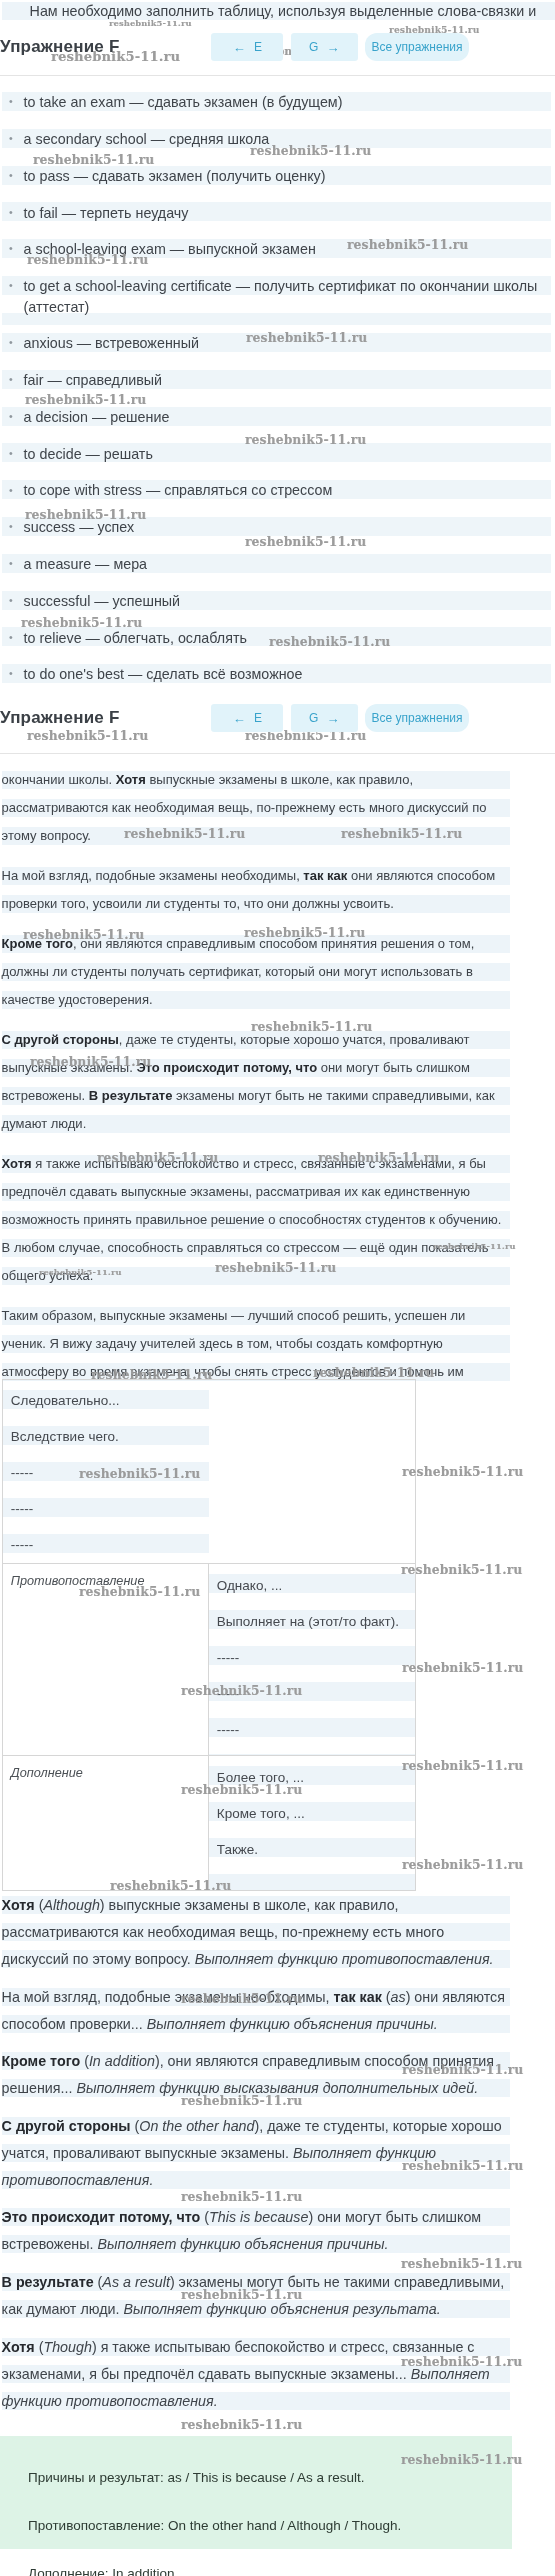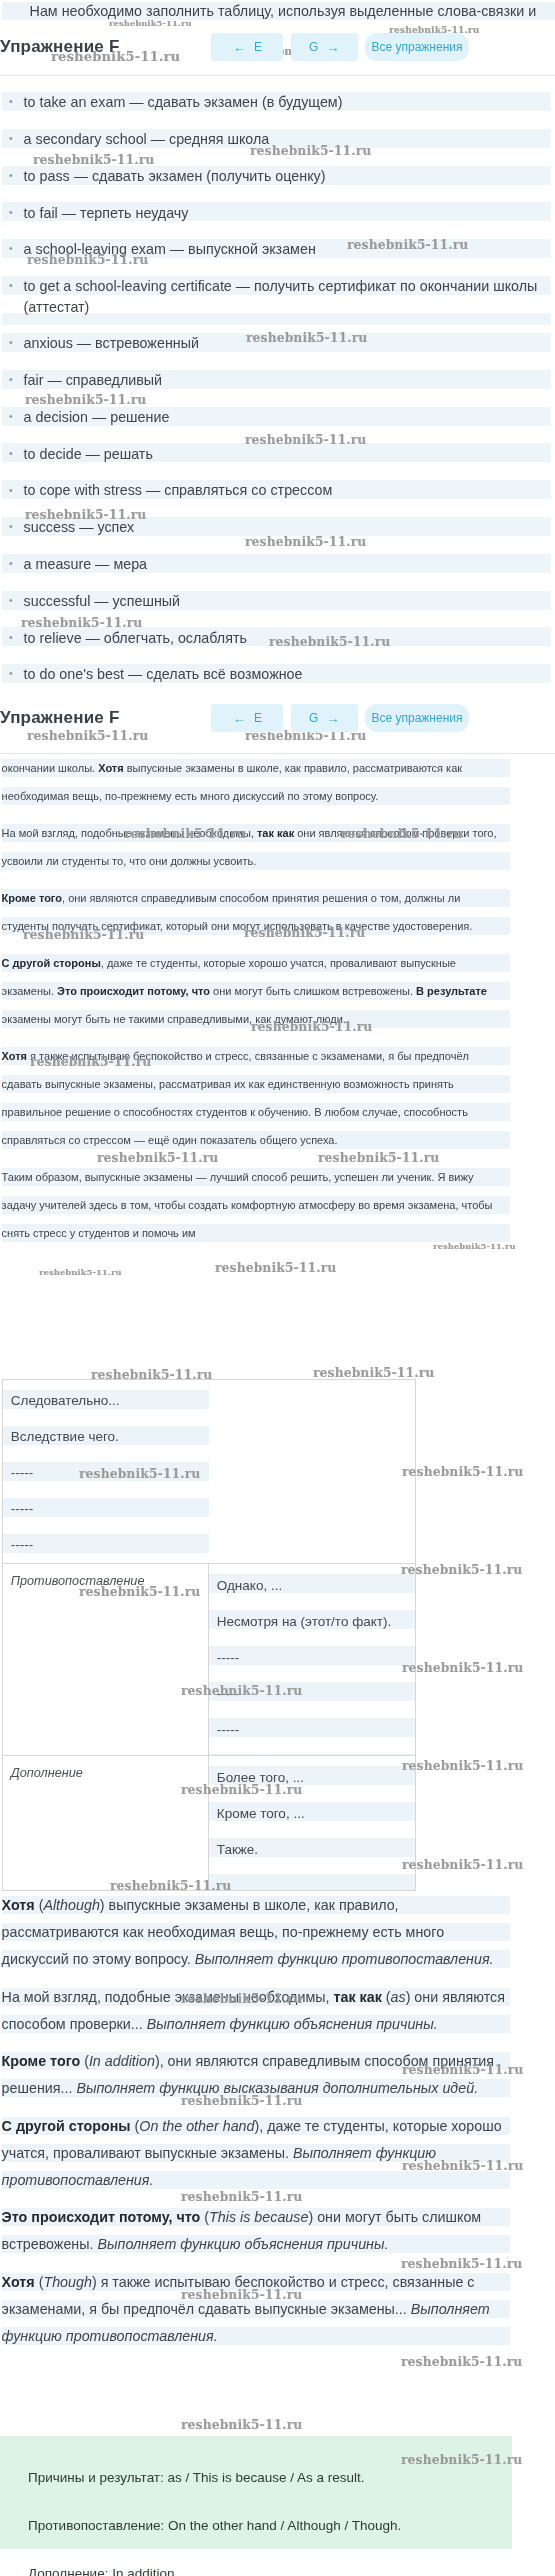--- a/index.html
+++ b/index.html
@@ -34,21 +34,21 @@
   .divider.d2{top:753px;}
 
   
   #vocab{position:absolute;top:84px;left:1.6px;width:549px;margin:0;padding:0;list-style:none;}
   #vocab li{position:relative;padding:8.2px 0 8.2px 22px;line-height:20.4px;font-size:14.3px;color:#3f444a;
             background:repeating-linear-gradient(to bottom,transparent 0 8.2px,#eef5f9 8.2px 27px,transparent 27px 37px);}
   #vocab li::before{content:"•";position:absolute;left:7.3px;top:7.3px;color:#8f979e;font-size:10.6px;}
 
   
   #essay{position:absolute;top:754px;left:1.6px;width:508px;z-index:2;}
-  #essay p{margin:0 0 9px;font-size:11px;line-height:28px;color:#3f444a;
+  #essay p{margin:12px 0 9px;font-size:13px;line-height:28px;color:#3f444a;
            background:repeating-linear-gradient(to bottom,transparent 0 4.9px,#edf4f9 4.9px 23px,transparent 23px 28px);}
   .b{font-weight:700;color:#26292e;}
   .i{font-style:italic;}
 
   
   #linker-table{position:absolute;top:1379px;left:1.6px;width:412px;border:0.8px solid #d6d6d6;z-index:2;background:transparent;}
   .t-row{display:grid;grid-template-columns:206px 1fr;}
   .t-row + .t-row{border-top:0.8px solid #d6d6d6;}
   .t-row .c-label{border-right:0.8px solid #d6d6d6;padding:9.8px 8.2px;font-size:12.7px;font-style:italic;color:#4b5055;}
   .t-row .c-content{padding:3.3px 0 0 8.2px;
@@ -197,21 +197,21 @@
           <div class="cell-item">Вследствие чего.</div>
           <div class="cell-item">-----</div>
           <div class="cell-item">-----</div>
           <div class="cell-item">-----</div>
         </div>
       </div>
       <div class="t-row r2">
         <div class="c-label">Противопоставление</div>
         <div class="c-content">
           <div class="cell-item">Однако, ...</div>
-          <div class="cell-item">Несмотря на (этот/то факт).</div>
+          <div class="cell-item">Выполняет на (этот/то факт).</div>
           <div class="cell-item">-----</div>
           <div class="cell-item">-----</div>
           <div class="cell-item">-----</div>
         </div>
       </div>
       <div class="t-row r3">
         <div class="c-label">Дополнение</div>
         <div class="c-content">
           <div class="cell-item">Более того, ...</div>
           <div class="cell-item">Кроме того, ...</div>
@@ -219,20 +219,21 @@
         </div>
       </div>
     </div>
 
   <div id="explanations">
       <p><span class="b">Хотя</span><span> (</span><span class="i">Although</span><span>) выпускные экзамены в школе, как правило, рассматриваются как необходимая вещь, по-прежнему есть много дискуссий по этому вопросу. </span><span class="i">Выполняет функцию противопоставления.</span></p>
       <p><span>На мой взгляд, подобные экзамены необходимы, </span><span class="b">так как</span><span> (</span><span class="i">as</span><span>) они являются способом проверки... </span><span class="i">Выполняет функцию объяснения причины.</span></p>
       <p><span class="b">Кроме того</span><span> (</span><span class="i">In addition</span><span>), они являются справедливым способом принятия решения... </span><span class="i">Выполняет функцию высказывания дополнительных идей.</span></p>
       <p><span class="b">С другой стороны</span><span> (</span><span class="i">On the other hand</span><span>), даже те студенты, которые хорошо учатся, проваливают выпускные экзамены. </span><span class="i">Выполняет функцию противопоставления.</span></p>
       <p><span class="b">Это происходит потому, что</span><span> (</span><span class="i">This is because</span><span>) они могут быть слишком встревожены. </span><span class="i">Выполняет функцию объяснения причины.</span></p>
+      <p><span class="b">В результате</span><span> (</span><span class="i">As a result</span><span>) экзамены могут быть не такими справедливыми, как думают люди. </span><span class="i">Выполняет функцию объяснения результата.</span></p>
       <p><span class="b">Хотя</span><span> (</span><span class="i">Though</span><span>) я также испытываю беспокойство и стресс, связанные с экзаменами, я бы предпочёл сдавать выпускные экзамены... </span><span class="i">Выполняет функцию противопоставления.</span></p>
     </div>
 
   <div id="answer-box">
       <p>Причины и результат: as / This is because / As a result.</p>
       <p>Противопоставление: On the other hand / Although / Though.</p>
       <p>Дополнение: In addition.</p>
     </div>
 
 </div>

